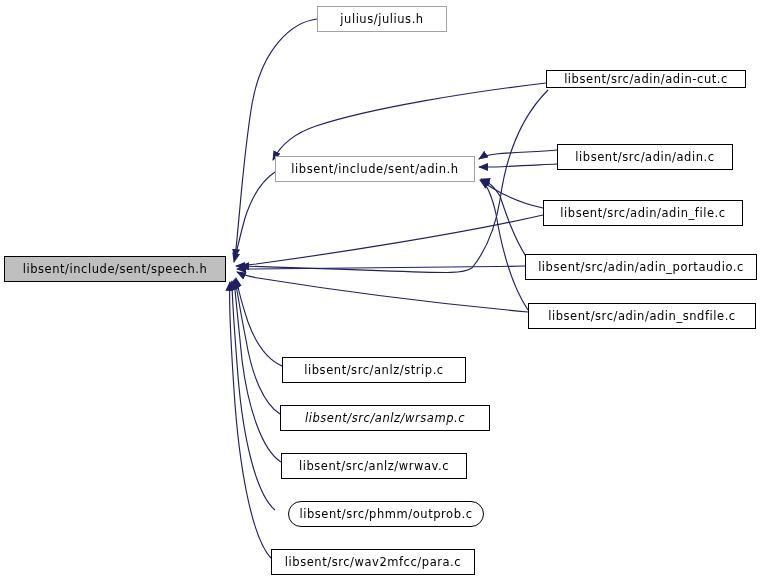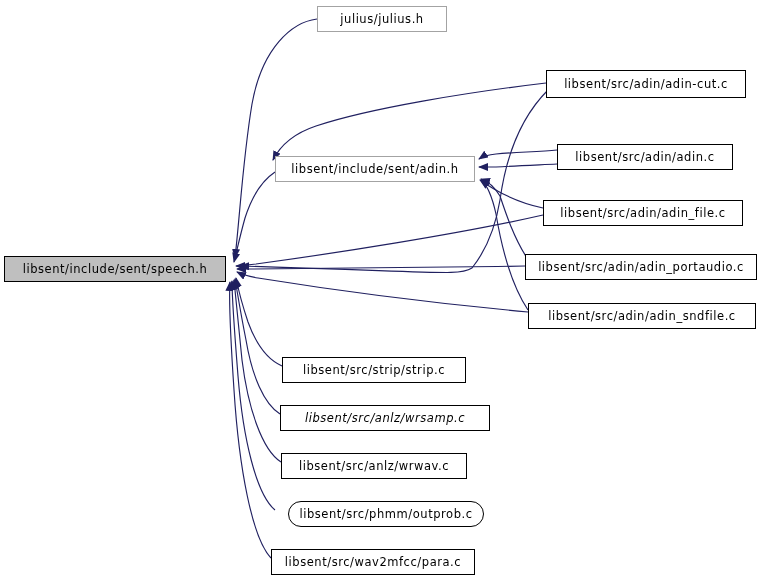--- a/index.html
+++ b/index.html
@@ -90,37 +90,37 @@
   <div id="nodes">
       <div class="node root" style="left: 4px; top: 256px; width: 222px; height: 26px;">
         <span class="node-label">libsent/include/sent/speech.h</span>
       </div>
       <div class="node hdr" style="left: 275px; top: 156px; width: 200px; height: 26px;">
         <span class="node-label">libsent/include/sent/adin.h</span>
       </div>
       <div class="node hdr" style="left: 317px; top: 6px; width: 130px; height: 26px;">
         <span class="node-label">julius/julius.h</span>
       </div>
-      <div class="node src" style="left: 546px; top: 70px; width: 200px; height: 28px;">
+      <div class="node src" style="left: 546px; top: 70px; width: 200px; height: 18px;">
         <span class="node-label">libsent/src/adin/adin-cut.c</span>
       </div>
       <div class="node src" style="left: 557px; top: 144px; width: 176px; height: 26px;">
         <span class="node-label">libsent/src/adin/adin.c</span>
       </div>
       <div class="node src" style="left: 543px; top: 200px; width: 200px; height: 26px;">
         <span class="node-label">libsent/src/adin/adin_file.c</span>
       </div>
       <div class="node src" style="left: 525px; top: 254px; width: 232px; height: 26px;">
         <span class="node-label">libsent/src/adin/adin_portaudio.c</span>
       </div>
       <div class="node src" style="left: 528px; top: 303px; width: 228px; height: 26px;">
         <span class="node-label">libsent/src/adin/adin_sndfile.c</span>
       </div>
       <div class="node src" style="left: 282px; top: 357px; width: 184px; height: 26px;">
-        <span class="node-label">libsent/src/strip/strip.c</span>
+        <span class="node-label">libsent/src/anlz/strip.c</span>
       </div>
       <div class="node src" style="left: 280px; top: 405px; width: 210px; height: 26px; font-style: italic;">
         <span class="node-label">libsent/src/anlz/wrsamp.c</span>
       </div>
       <div class="node src" style="left: 281px; top: 453px; width: 186px; height: 26px;">
         <span class="node-label">libsent/src/anlz/wrwav.c</span>
       </div>
       <div class="node src" style="left: 288px; top: 501px; width: 196px; height: 26px; border-radius: 13px;">
         <span class="node-label">libsent/src/phmm/outprob.c</span>
       </div>

